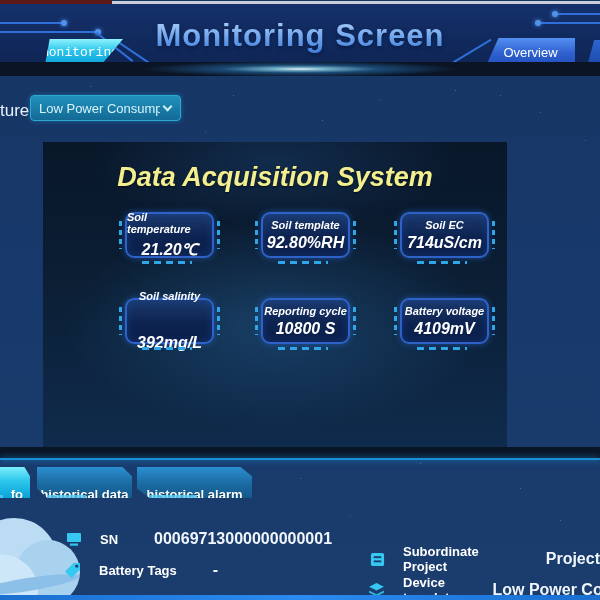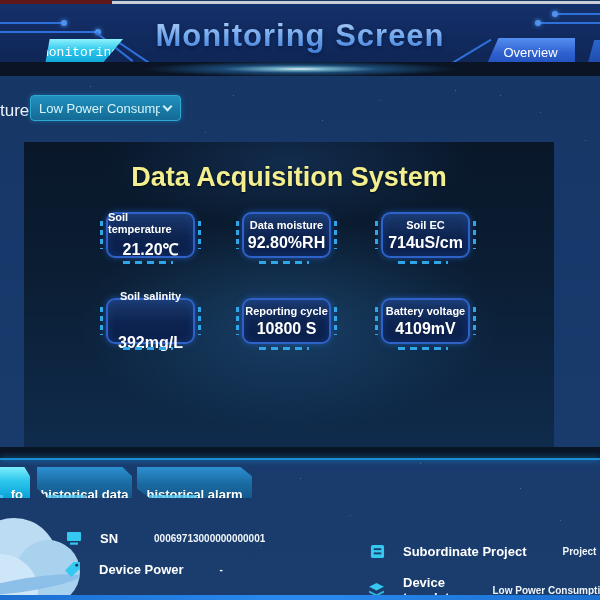--- a/index.html
+++ b/index.html
@@ -51,25 +51,25 @@
   .cutlabel { position:absolute; left:0; top:101px; font-size:17px; color:#e9f1fb; }
   .dropdown { position:absolute; left:30px; top:95px; width:151px; height:26px; border:1px solid #2fa9d4;
               border-radius:4px; background:linear-gradient(180deg,#2191bd,#136a95);
               display:flex; align-items:center; padding:0 8px; cursor:pointer;
               box-shadow:0 0 5px rgba(30,150,200,.5); }
   .dd-text { font-size:13px; color:#d6f3fb; white-space:nowrap; overflow:hidden; max-width:121px; }
   .chev { width:7px; height:7px; border-right:2px solid #cdeff8; border-bottom:2px solid #cdeff8;
           transform:rotate(45deg); margin-left:4px; margin-top:-4px; flex:none; }
 
   
-  .panel { position:absolute; left:24px; top:142px; width:530px; height:305px;
+  .panel { position:absolute; left:43px; top:142px; width:464px; height:305px;
            background:
              radial-gradient(ellipse 300px 150px at 50% 60%, rgba(45,110,170,.38), transparent 70%),
              radial-gradient(ellipse 260px 90px at 50% 6%, rgba(40,95,165,.28), transparent 72%),
-             linear-gradient(180deg,#091729 0%,#0b1e34 45%,#0f2b4c 100%); }
+             linear-gradient(180deg,#091729 0%,#0b1e34 45%,#0f2b4c 100%); font-style: italic; }
   .panel-title { position:absolute; left:0; top:20px; width:100%; text-align:center;
                  font-size:27px; font-weight:600; color:#f3ef8f; text-shadow:0 1px 2px rgba(0,0,0,.6); }
   .card { position:absolute; width:89px; height:46px; border:2px solid #2f62c8; border-radius:9px;
           background:linear-gradient(180deg,#1b3a6e 0%,#0d2350 55%,#0b1f49 100%);
           box-shadow:0 0 6px rgba(40,110,220,.55), inset 0 0 8px rgba(30,80,180,.4);
           display:flex; flex-direction:column; align-items:center; justify-content:center; gap:3px; }
   .card::before { content:""; position:absolute; right:-8px; top:7px; width:3px; height:28px;
                   background:repeating-linear-gradient(180deg,#2ea6e8 0 5px, transparent 5px 9px); }
   .card::after  { content:""; position:absolute; left:-8px; top:7px; width:3px; height:28px;
                   background:repeating-linear-gradient(180deg,#2ea6e8 0 5px, transparent 5px 9px); }
@@ -99,21 +99,21 @@
   
   .info { position:absolute; left:0; top:500px; width:600px; height:96px; }
   .cloud { position:absolute; left:-12px; top:6px; width:104px; height:94px; overflow:hidden; }
   .cloud i { position:absolute; border-radius:50%; }
   .cb1 { left:-18px; top:12px; width:88px; height:88px; background:#bcdcf4; }
   .cb2 { left:28px; top:34px; width:64px; height:64px; background:#a9d2ef; }
   .cb3 { left:-28px; top:48px; width:78px; height:72px; background:#cde7f8; }
   .cb4 { left:-12px; top:72px; width:104px; height:13px; background:#8cc0e8; border-radius:8px; transform:rotate(-9deg); }
   .irow { position:absolute; display:flex; align-items:center; gap:18px; }
   .irow .ilabel { font-size:13px; font-weight:bold; color:#fff; }
-  .irow .ivalue { font-size:10px; font-weight:bold; color:#f0f6fc; white-space:nowrap; }
+  .irow .ivalue { font-size:16px; font-weight:bold; color:#f0f6fc; white-space:nowrap; }
   .row-sn   { left:66px;  top:30px; }
   .row-tags { left:64px;  top:61px; }
   .row-proj { left:370px; top:44px; }
   .row-tmpl { left:368px; top:75px; }
   .gap-lg { margin-left:18px; }
   .icon { flex:none; display:block; }
 
   .bottom-strip { position:absolute; left:0; top:595px; width:600px; height:5px;
                   background:linear-gradient(90deg,#1a6fd0,#2a8af0 50%,#1a6fd0); }
 
@@ -168,21 +168,21 @@
   <section class="panel">
     <h2 class="panel-title">Data Acquisition System</h2>
 
     <div class="card c1">
       <i class="dashB"></i>
       <div class="card-label">Soil temperature</div>
       <div class="card-value">21.20℃</div>
     </div>
     <div class="card c2">
       <i class="dashB"></i>
-      <div class="card-label">Data moisture</div>
+      <div class="card-label">Soil template</div>
       <div class="card-value">92.80%RH</div>
     </div>
     <div class="card c3">
       <i class="dashB"></i>
       <div class="card-label">Soil EC</div>
       <div class="card-value">714uS/cm</div>
     </div>
     <div class="card c4">
       <i class="dashB"></i>
       <div class="card-label">Soil salinity</div>
@@ -231,21 +231,21 @@
       </svg>
       <span class="ilabel">SN</span>
       <span class="ivalue gap-lg">00069713000000000001</span>
     </div>
 
     <div class="irow row-tags">
       <svg class="icon" width="17" height="17" viewBox="0 0 16 16">
         <path d="M1 9 L9 1 H15 V7 L7 15 Z" fill="#35c8f0"></path>
         <circle cx="12" cy="4" r="1.4" fill="#1a3d6c"></circle>
       </svg>
-      <span class="ilabel">Device Power</span>
+      <span class="ilabel">Battery Tags</span>
       <span class="ivalue gap-lg">-</span>
     </div>
 
     <div class="irow row-proj">
       <svg class="icon" width="15" height="15" viewBox="0 0 16 16">
         <rect x="1" y="1" width="14" height="14" rx="2" fill="#35c8f0"></rect>
         <rect x="4" y="4.5" width="8" height="2" fill="#1a3d6c"></rect>
         <rect x="4" y="9" width="8" height="2" fill="#1a3d6c"></rect>
       </svg>
       <span class="ilabel">Subordinate Project</span>

